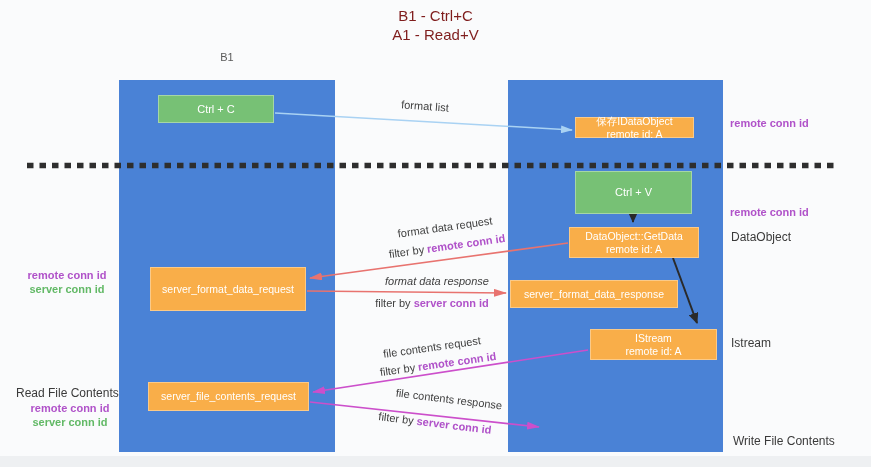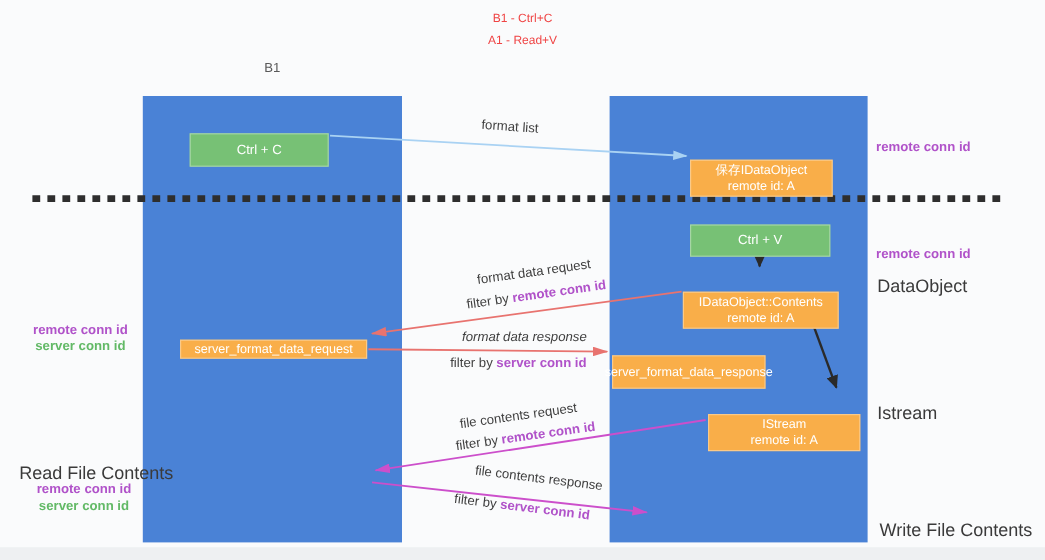--- a/index.html
+++ b/index.html
@@ -12,21 +12,21 @@
     width:871px;height:467px;
     background:#fafbfc;
     overflow:hidden;
   }
   .bottom-strip{
     position:absolute;left:0;top:456px;width:871px;height:11px;
     background:#eef0f2;
   }
   .title{
     position:absolute;top:6px;left:0;width:871px;
-    text-align:center;font-size:10px;line-height:19px;color:#ef4444;
+    text-align:center;font-size:15px;line-height:19px;color:#7f1d1d;
   }
   .col-header{
     position:absolute;top:50px;width:160px;
     text-align:center;font-size:11px;line-height:14px;color:#595959;
   }
   .col-header.left{left:147px;}
   .col-header.right{left:535px;}
   .lifeline{
     position:absolute;top:80px;height:372px;width:216px;
     background:#4a82d6;
@@ -34,38 +34,37 @@
   .lifeline.left{left:119px;}
   .lifeline.right{left:508px;width:215px;}
   svg.overlay{position:absolute;left:0;top:0;z-index:5;}
   .box{
     position:absolute;z-index:10;
     display:flex;flex-direction:column;align-items:center;justify-content:center;
     color:#fff;text-align:center;
     font-size:10.5px;line-height:13px;
     box-sizing:border-box;
     border:1px solid rgba(255,255,255,.35);
-    margin-top:16px;
   }
   .box.green{background:#77c175;font-size:11px;}
   .box.orange{background:#f9ae49;}
   .ann{
     position:absolute;z-index:8;white-space:nowrap;
     font-size:11px;color:#3f3f3f;
     display:flex;gap:3px;
     transform:translate(-50%,-50%);
   }
   .ann.rot-up{transform:translate(-50%,-50%) rotate(-8deg);}
   .ann.rot-dn{transform:translate(-50%,-50%) rotate(7deg);}
   .ann.rot-sl{transform:translate(-50%,-50%) rotate(4deg);}
   .purple{color:#b052c9;font-weight:700;}
   .greenlbl{color:#62b966;font-weight:700;}
   .side-label{
     position:absolute;z-index:8;white-space:nowrap;
-    font-size:15px;color:#3a3a3a;
+    font-size:12px;color:#3a3a3a;
   }
   .side-label.bold-purple{font-weight:700;color:#b052c9;font-size:11px;}
   .left-group{
     position:absolute;z-index:8;text-align:center;white-space:nowrap;
     font-size:11px;line-height:14px;font-weight:700;
     transform:translateX(-50%);
   }
 </style>
 </head>
 <body>
@@ -114,47 +113,50 @@
 
     <line x1="588" y1="350" x2="313" y2="392" stroke-width="1.6" marker-end="url(#mMagenta)" stroke="#cc4fcb"></line>
 
     <line x1="310" y1="402" x2="539" y2="427" stroke-width="1.6" marker-end="url(#mMagenta)" stroke="#cc4fcb"></line>
   </svg>
 
   <div class="box green" style="left:158px;top:95px;width:116px;height:28px;">
     <div>Ctrl + C</div>
   </div>
 
-  <div class="box orange" style="left:575px;top:117px;width:119px;height:31px;">
+  <div class="box orange" style="left:575px;top:117px;width:119px;height:21px;">
     <div>保存IDataObject</div>
     <div>remote id: A</div>
   </div>
 
-  <div class="box green" style="left:575px;top:171px;width:117px;height:27px;text-align:center;">
+  <div class="box green" style="left:575px;top:171px;width:117px;height:43px;text-align:center;">
     <div>Ctrl + V</div>
   </div>
 
   <div class="box orange" style="left:569px;top:227px;width:130px;height:31px;">
-    <div>IDataObject::Contents</div>
+    <div>DataObject::GetData</div>
     <div>remote id: A</div>
   </div>
 
-  <div class="box orange" style="left:150px;top:267px;width:156px;height:16px;">
+  <div class="box orange" style="left:150px;top:267px;width:156px;height:44px;">
     <div>server_format_data_request</div>
   </div>
 
-  <div class="box orange" style="left:510px;top:280px;width:128px;height:28px;">
+  <div class="box orange" style="left:510px;top:280px;width:168px;height:28px;">
     <div>server_format_data_response</div>
   </div>
 
   <div class="box orange" style="left:590px;top:329px;width:127px;height:31px;">
     <div>IStream</div>
     <div>remote id: A</div>
   </div>
 
+  <div class="box orange" style="left:148px;top:382px;width:161px;height:29px;">
+    <div>server_file_contents_request</div>
+  </div>
 
 
   <div class="ann rot-sl" style="left:425px;top:106px;">
     <span>format list</span>
   </div>
 
   <div class="ann rot-up" style="left:445px;top:227px;">
     <span>format data request</span>
   </div>
   <div class="ann rot-up" style="left:447px;top:246px;">

